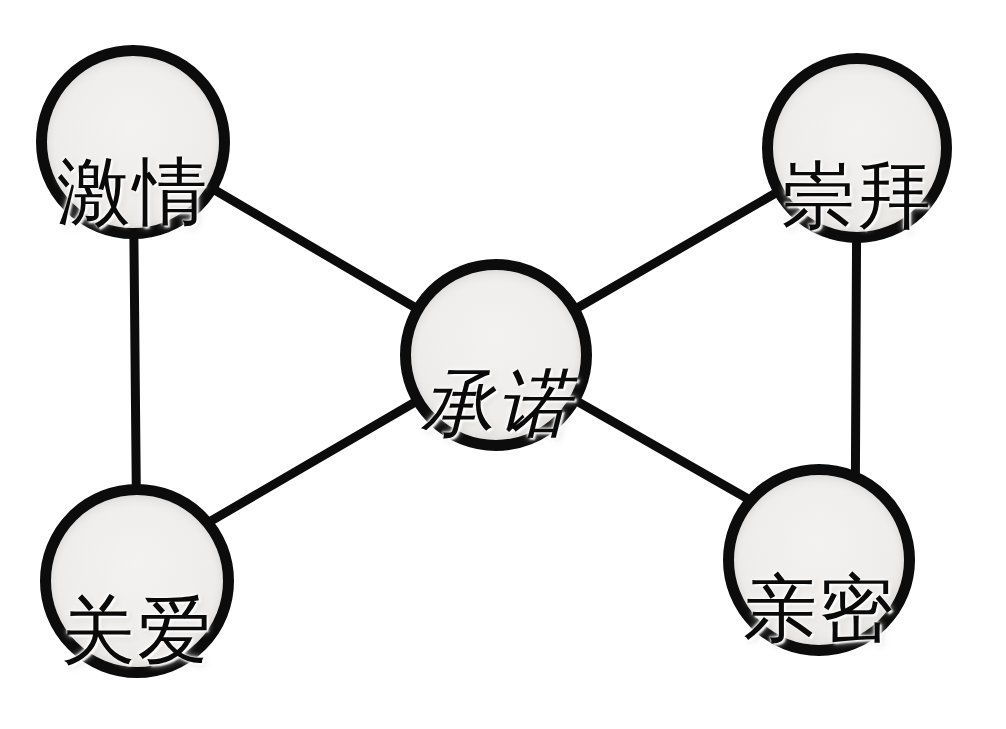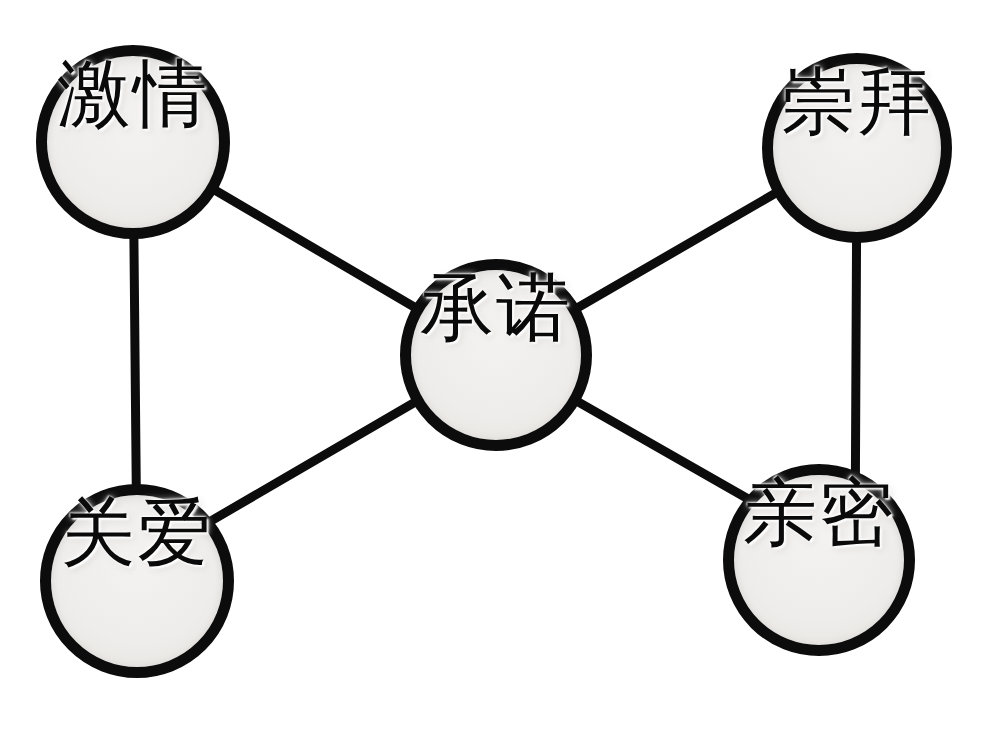--- a/index.html
+++ b/index.html
@@ -25,21 +25,21 @@
   }
   .node {
     position: absolute;
     box-sizing: border-box;
     border-radius: 50%;
     border: var(--node-border-width, 11px) solid var(--node-border-color, #0c0c0c);
     background: radial-gradient(circle at 50% 40%,
                 #f4f2f0 0%, #efedeb 58%, #e7e4e1 92%, #e2dfdb 100%);
     box-shadow: inset 0 4px 10px rgba(0,0,0,0.06), inset 0 -2px 8px rgba(0,0,0,0.04);
     display: flex;
-    align-items: flex-start;
+    align-items: flex-end;
     justify-content: center;
   }
   .node-label {
     color: var(--node-text-color, #0a0a0a);
     font-size: var(--node-font-size, 74px);
     line-height: 1;
     letter-spacing: 2px;
     white-space: nowrap;
     text-shadow:
       2px 2px 2px rgba(255,255,255,0.95),
@@ -61,21 +61,21 @@
       <line x1="857" y1="146" x2="855" y2="560" stroke="#0c0c0c" stroke-width="9" stroke-linecap="round"></line>
       <line x1="855" y1="560" x2="496" y2="355" stroke="#0c0c0c" stroke-width="9" stroke-linecap="round"></line>
     </svg>
   <div id="node-layer">
       <div class="node" style="left: 36px; top: 45px; width: 194px; height: 194px;">
         <span class="node-label">激情</span>
       </div>
       <div class="node" style="left: 762px; top: 53px; width: 190px; height: 190px;">
         <span class="node-label">崇拜</span>
       </div>
-      <div class="node" style="left: 400px; top: 259px; width: 192px; height: 192px;">
+      <div class="node" style="left: 400px; top: 259px; width: 192px; height: 192px; font-style: italic;">
         <span class="node-label">承诺</span>
       </div>
       <div class="node" style="left: 40px; top: 484px; width: 194px; height: 194px;">
         <span class="node-label">关爱</span>
       </div>
       <div class="node" style="left: 723px; top: 464px; width: 192px; height: 192px;">
         <span class="node-label">亲密</span>
       </div>
     </div>
 </div>

